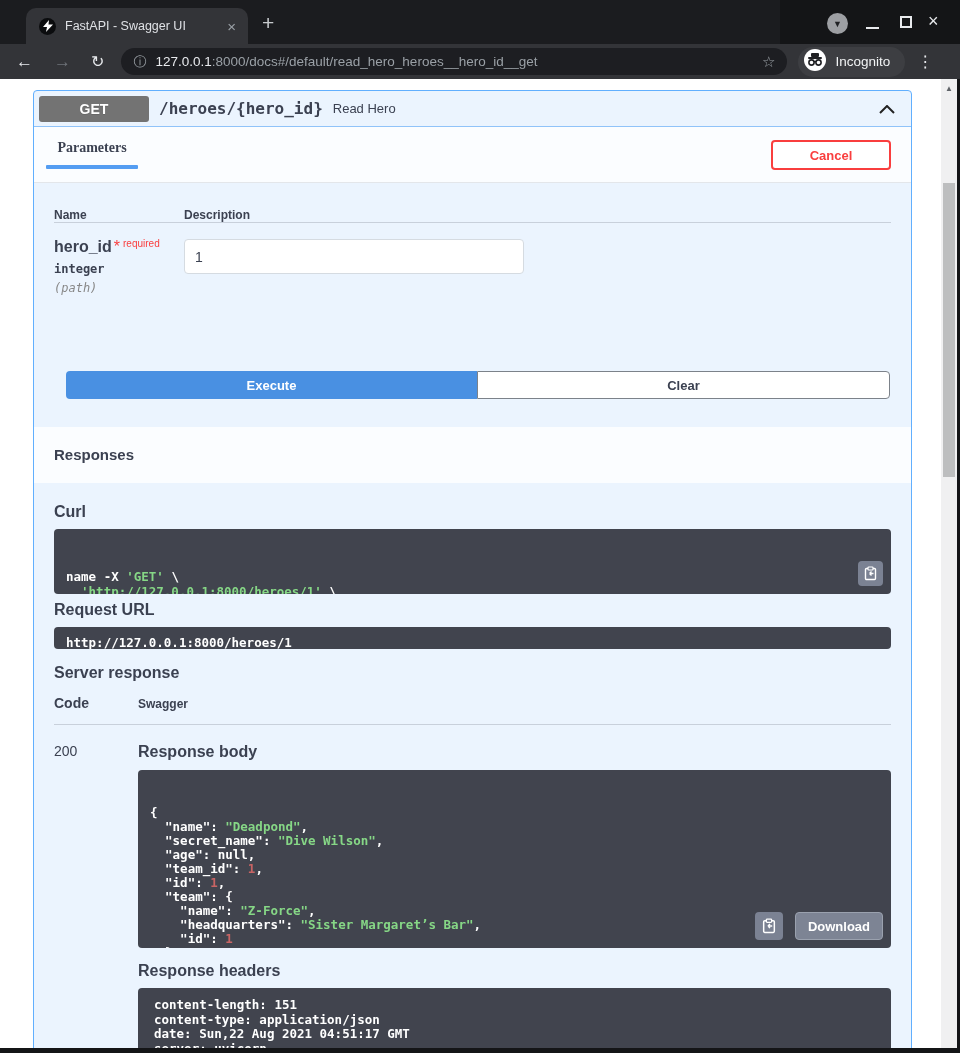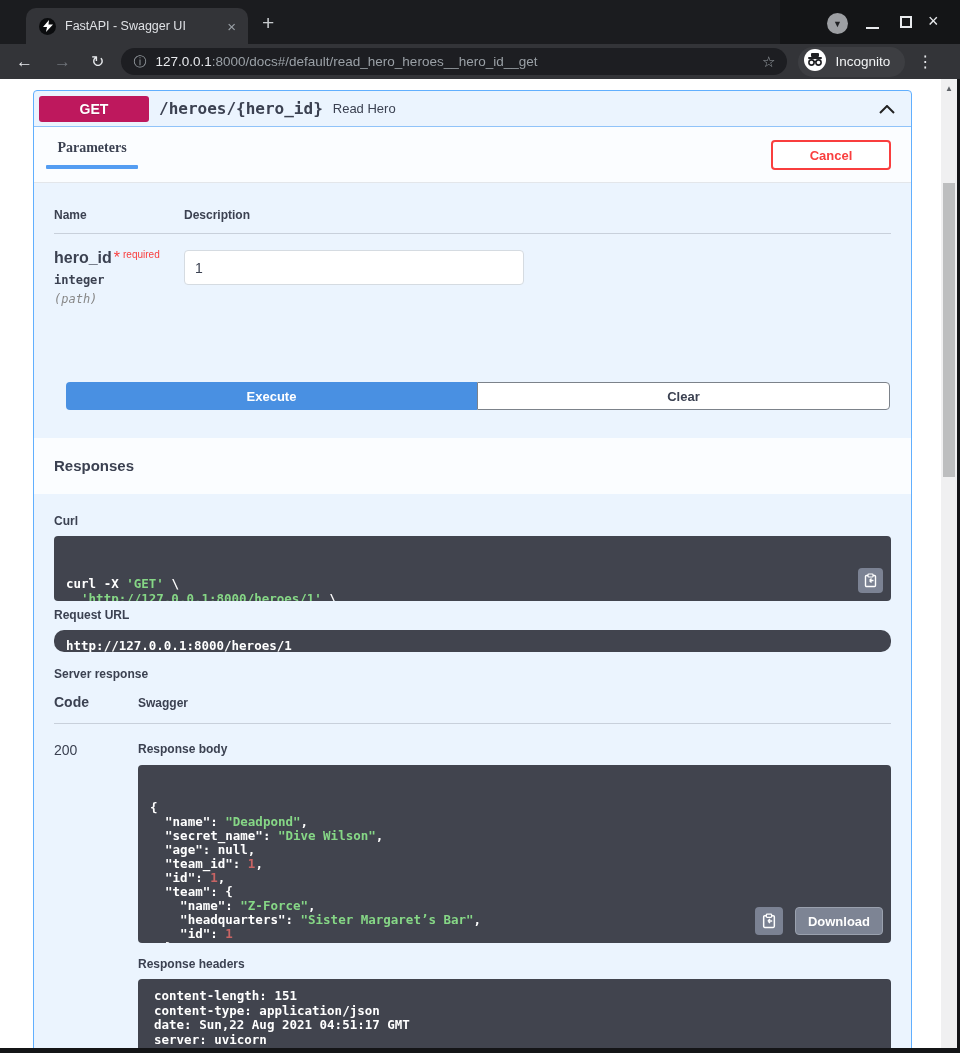--- a/index.html
+++ b/index.html
@@ -58,42 +58,42 @@
   .scroll-thumb { position:absolute; top:104px; left:2px; width:12px; height:294px; background:#bdbebf; }
 
   
   .opblock {
     position:absolute; left:33px; top:11px; width:879px; height:1200px;
     border:1px solid #61affe; border-radius:4px; background:#ebf4fe;
     color:#3b4151;
   }
   .ob-header { display:flex; align-items:center; padding:5px 16px 5px 5px; height:36px; border-bottom:1px solid #90c3f9; cursor:pointer; }
   .method-badge {
-    width:110px; height:26px; background:#be185d; border-radius:3px;
+    width:110px; height:26px; background:#737373; border-radius:3px;
     color:#fff; font-weight:700; font-size:14px; display:flex; align-items:center; justify-content:center;
     text-shadow:0 1px 0 rgba(0,0,0,.1); flex:none;
   }
   .ob-path { font-family:"DejaVu Sans Mono", monospace; font-weight:700; font-size:16px; margin-left:10px; color:#3b4151; }
   .ob-summary { font-size:13px; margin-left:10px; color:#3b4151; }
   .chev { margin-left:auto; }
 
   .tab-row {
     background:rgba(255,255,255,.8); height:56px; padding:13px 20px 0 12px;
     display:flex; align-items:flex-start; border-bottom:1px solid rgba(59,65,81,.12);
   }
   .tab-item { width:92px; text-align:center; }
   .tab-item .lbl { font-size:14px; font-weight:700; color:#3b4151;font-family:Liberation Serif, serif; }
   .tab-underline { height:4px; background:#549df2; margin-top:9px; border-radius:1px; }
   .cancel-btn {
     margin-left:auto; width:120px; height:30px; background:#fff;
     border:2px solid #f93e3e; border-radius:4px; color:#f93e3e; font-weight:700; font-size:13px;text-align:center;
   }
 
   .params-area { padding:25px 20px 0 20px; }
-  .thead { display:grid; grid-template-columns:130px 1fr; padding-bottom:11px; border-bottom:1px solid rgba(59,65,81,.2); }
+  .thead { display:grid; grid-template-columns:130px 1fr; padding-bottom:0; border-bottom:1px solid rgba(59,65,81,.2); }
   .th { font-size:12px; font-weight:700; color:#3b4151; }
   .param-row { display:grid; grid-template-columns:130px 1fr; padding-top:15px; }
   .pname { font-size:16px; font-weight:700; color:#3b4151; }
   .pstar { color:#f93e3e; margin-left:2px; }
   .preq { color:#f93e3e; font-size:10px; position:relative; top:-5px; margin-left:3px; }
   .ptype { font-family:"DejaVu Sans Mono", monospace; font-weight:700; font-size:12px; margin-top:6px; color:#3b4151; }
   .pin { font-family:"DejaVu Sans Mono", monospace; font-style:italic; font-size:12px; margin-top:5px; color:#888; }
   .pinput {
     width:340px; height:35px; border:1px solid #d5dbe1; border-radius:4px;
     font-size:14px; padding:0 10px; color:#3b4151; background:#fff; margin-top:1px;
@@ -101,28 +101,28 @@
   }
 
   .exec-row { display:flex; margin:76px 21px 0 32px; height:28px; }
   .exec-btn { flex:1; background:#4990e2; border:none; border-radius:4px 0 0 4px; color:#fff; font-weight:700; font-size:13px; }
   .clear-btn { flex:1; background:#fff; border:1px solid #7c828a; border-radius:0 4px 4px 0; color:#3b4151; font-weight:700; font-size:13px; }
 
   .resp-band { margin-top:28px; background:rgba(255,255,255,.8); padding:19px 20px; }
   .resp-band .title { font-size:15px; font-weight:700; color:#3b4151; }
 
   .resp-inner { padding:20px 20px 4px 20px; }
-  .sec-label { font-size:12px; font-weight:700; color:#3b4151; }
+  .sec-label { font-size:16px; font-weight:700; color:#3b4151; }
   .dark-block {
     background:#41444e; border-radius:4px; color:#fff;
     font-family:"DejaVu Sans Mono", monospace; font-weight:700; font-size:12.5px;
     position:relative; white-space:pre; overflow:hidden;
   }
   .curl-block { margin-top:8px; padding:10px 12px; line-height:15px; height:65px; }
-  .url-block  { margin-top:8px; padding:8px 12px; line-height:15px; height:22px;border-radius:10px; }
+  .url-block  { margin-top:8px; padding:8px 12px; line-height:15px; height:22px; }
   .tok-w { color:#ffffff; }
   .tok-g { color:#86d786; }
   .tok-r { color:#c86464; }
 
   .copy-btn {
     position:absolute; right:8px; bottom:8px; width:25px; height:25px;
     background:#7b8293; border:none; border-radius:4px; display:flex; align-items:center; justify-content:center;
   }
   .sr-label { margin-top:15px; }
   .resp-head { display:grid; grid-template-columns:84px 1fr; align-items:baseline; margin-top:13px; padding-bottom:13px; border-bottom:1px solid rgba(59,65,81,.2); }
@@ -231,21 +231,21 @@
       <button class="clear-btn">Clear</button>
     </div>
 
     <div class="resp-band">
       <span class="title">Responses</span>
     </div>
 
     <div class="resp-inner">
       <div class="sec-label">Curl</div>
       <div class="dark-block curl-block">
-        <div><span class="tok-w">curl -X </span><span class="tok-g">'GET'</span><span class="tok-w"> \</span></div><div><span class="tok-w">  </span><span class="tok-g">'http://127.0.0.1:8000/heroes/1'</span><span class="tok-w"> \</span></div><button class="copy-btn">
+        <div><span class="tok-w">name -X </span><span class="tok-g">'GET'</span><span class="tok-w"> \</span></div><div><span class="tok-w">  </span><span class="tok-g">'http://127.0.0.1:8000/heroes/1'</span><span class="tok-w"> \</span></div><button class="copy-btn">
           <svg width="13" height="15" viewBox="0 0 13 15">
               <rect x="1.5" y="2.5" width="10" height="11" rx="1" fill="none" stroke="#fff" stroke-width="1.4"></rect>
               <rect x="4" y="1" width="5" height="3" rx="0.8" fill="#7b8293" stroke="#fff" stroke-width="1.2"></rect>
               <path d="M9.5 7.5 H5.5 M5.5 7.5 l2-2 M5.5 7.5 l2 2" stroke="#fff" stroke-width="1.3" fill="none"></path>
             </svg>
         </button>
       </div>
 
       <div class="sec-label" style="margin-top:7px">Request URL</div>
       <div class="dark-block url-block"><div><span class="tok-w">http://127.0.0.1:8000/heroes/1</span></div></div>

